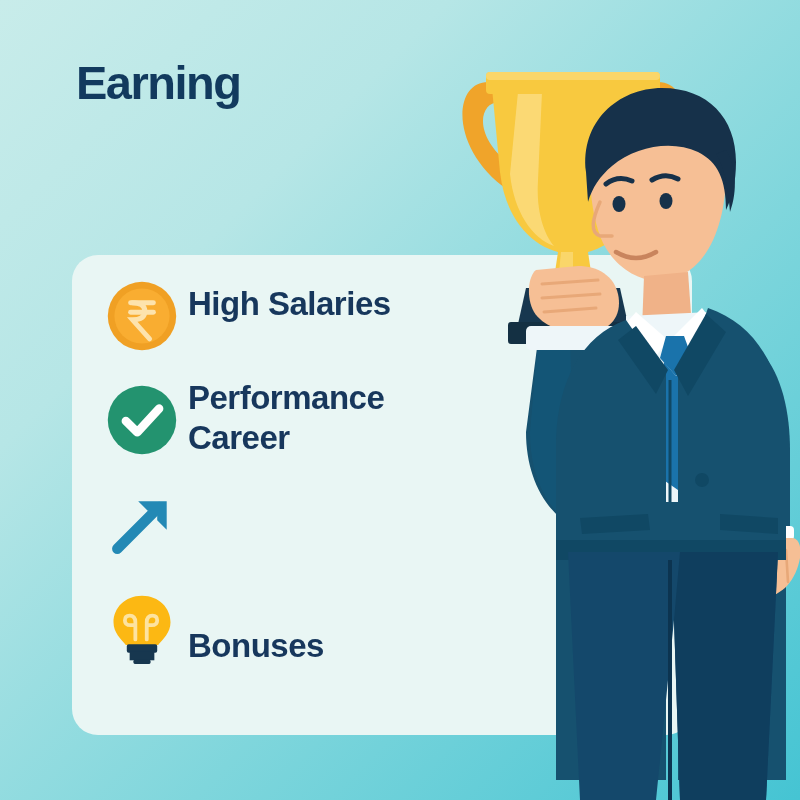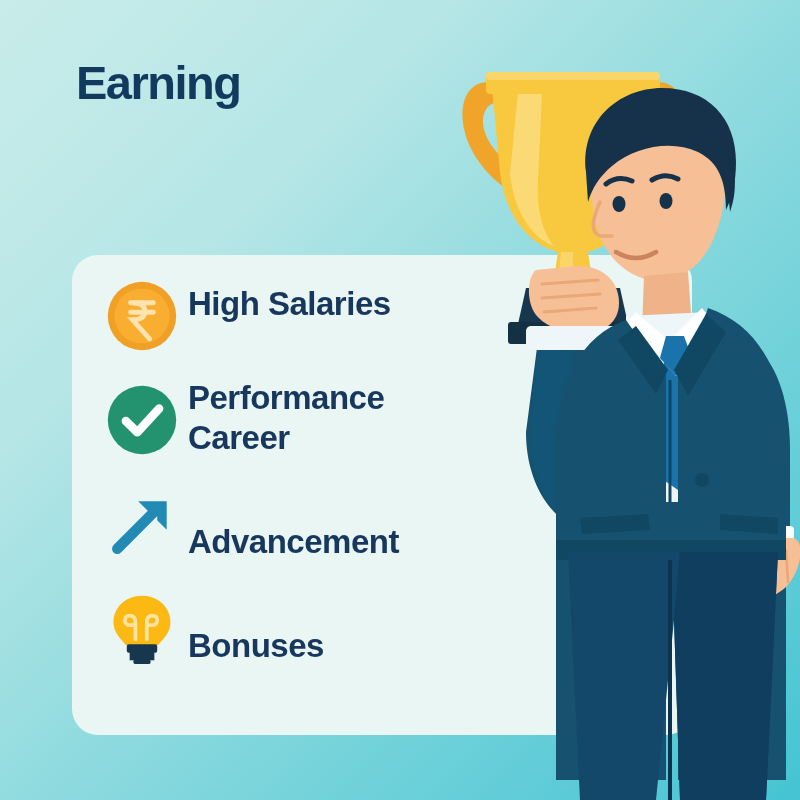--- a/index.html
+++ b/index.html
@@ -122,21 +122,20 @@
 
     <div class="row two">
       <div class="ico">
         <svg viewBox="0 0 80 80" width="76" height="76">
           <path d="M14 66 L58 22" stroke="#2389b5" stroke-width="11" stroke-linecap="round" fill="none"></path>
           <path d="M36 16 L66 16 L66 46 L56 36 L56 26 L46 26 Z" fill="#2389b5"></path>
         </svg>
       </div>
       <div class="lbl">
         <br>
-        <span>Advancement</span>
       </div>
     </div>
 
     <div class="row two">
       <div class="ico">
         <svg viewBox="0 0 80 80" width="76" height="80">
           <path d="M40 6 C22 6 10 19 10 34 C10 45 18 52 23 58 L57 58 C62 52 70 45 70 34 C70 19 58 6 40 6 Z" fill="#fcb813"></path>
           <g fill="none" stroke="#fde3a0" stroke-width="4" stroke-linecap="round">
             <path d="M33 52 L33 34 q0 -7 -6 -7 q-5 0 -5 5 q0 5 6 5 l5 0"></path>
             <path d="M45 52 L45 34 q0 -7 6 -7 q5 0 5 5 q0 5 -6 5 l-5 0"></path>

